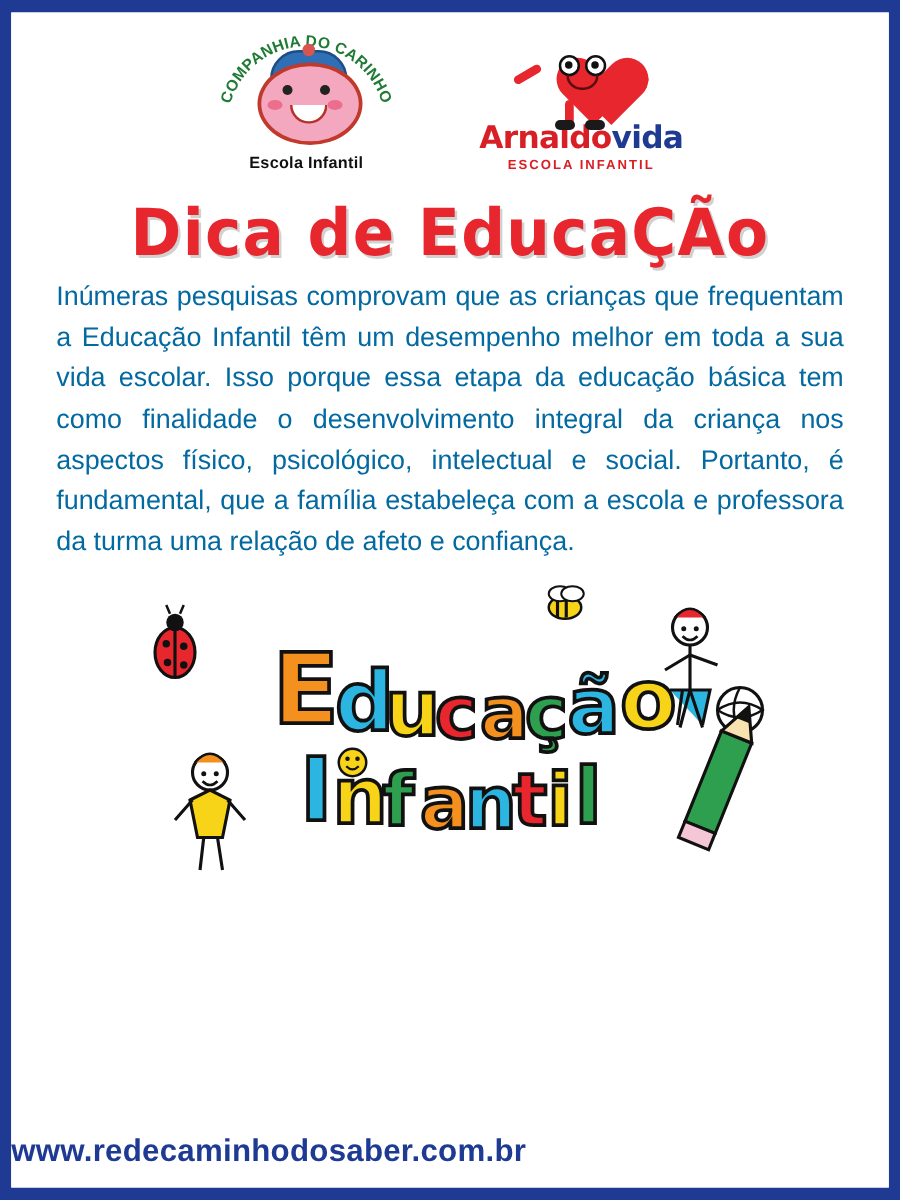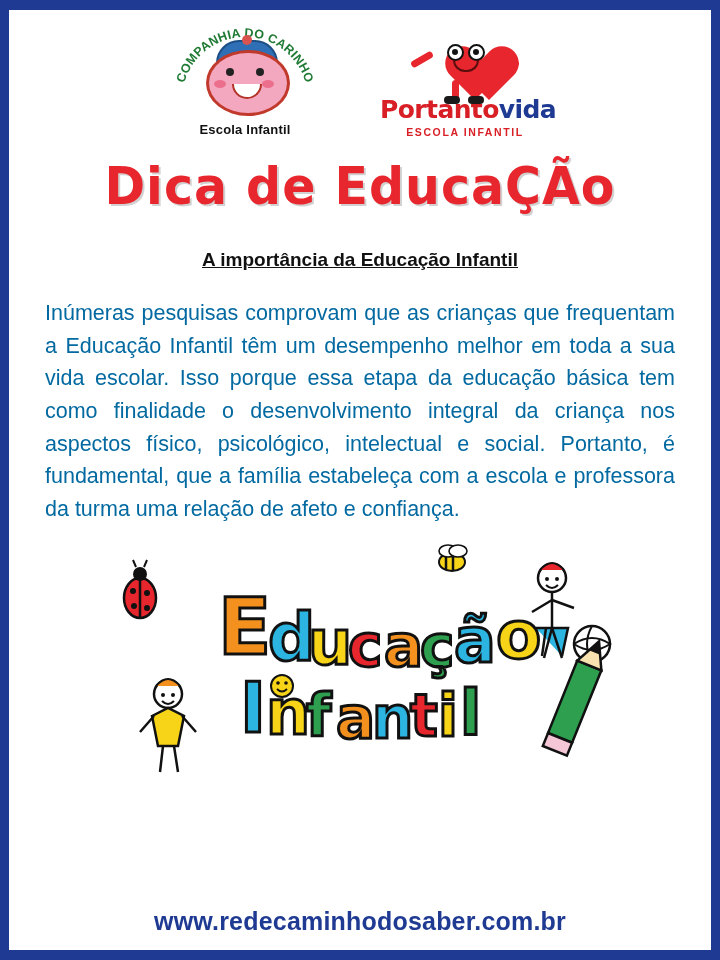--- a/index.html
+++ b/index.html
@@ -281,21 +281,21 @@
     height: 250px;
     margin-top: 10px;
   }
   .art svg { display: block; margin: 0 auto; }
 
   
   .footer {
     position: absolute;
     left: 0; bottom: 14px;
     width: 100%;
-    text-align: center;
+    text-align: left;
     font-size: 25px;
     font-weight: bold;
     color: #1f3a93;
     letter-spacing: .2px;
   }
 </style>
 </head>
 <body>
 
 <div id="page">
@@ -335,30 +335,29 @@
           <div class="heart">
             <div class="h"></div>
             <div class="eye l">
                 <i></i>
               </div>
             <div class="eye r">
                 <i></i>
               </div>
             <div class="smile"></div>
           </div>
-          <div class="wordmark"><span>Portanto</span><span class="kids-word">vida</span></div>
+          <div class="wordmark"><span>Arnaldo</span><span class="kids-word">vida</span></div>
           <div class="subline">ESCOLA INFANTIL</div>
         </div>
       </div>
 
     </div>
 
     <div class="main-title">Dica de EducaÇÃo</div>
 
-    <div class="subtitle">A importância da Educação Infantil</div>
 
     <p class="body-text">Inúmeras pesquisas comprovam que as crianças que frequentam a Educação Infantil têm um desempenho melhor em toda a sua vida escolar. Isso porque essa etapa da educação básica tem como finalidade o desenvolvimento integral da criança nos aspectos físico, psicológico, intelectual e social. Portanto, é fundamental, que a família estabeleça com a escola e professora da turma uma relação de afeto e confiança.</p>
 
 
     <div class="art">
       <svg width="520" height="240" viewBox="0 0 520 240">
 
         <g>
           <ellipse cx="352" cy="26" rx="13" ry="9" fill="#f7d417" stroke="#111" stroke-width="2"></ellipse>
           <path d="M346 18 L346 34 M353 18 L353 34" stroke="#111" stroke-width="2.5"></path>

